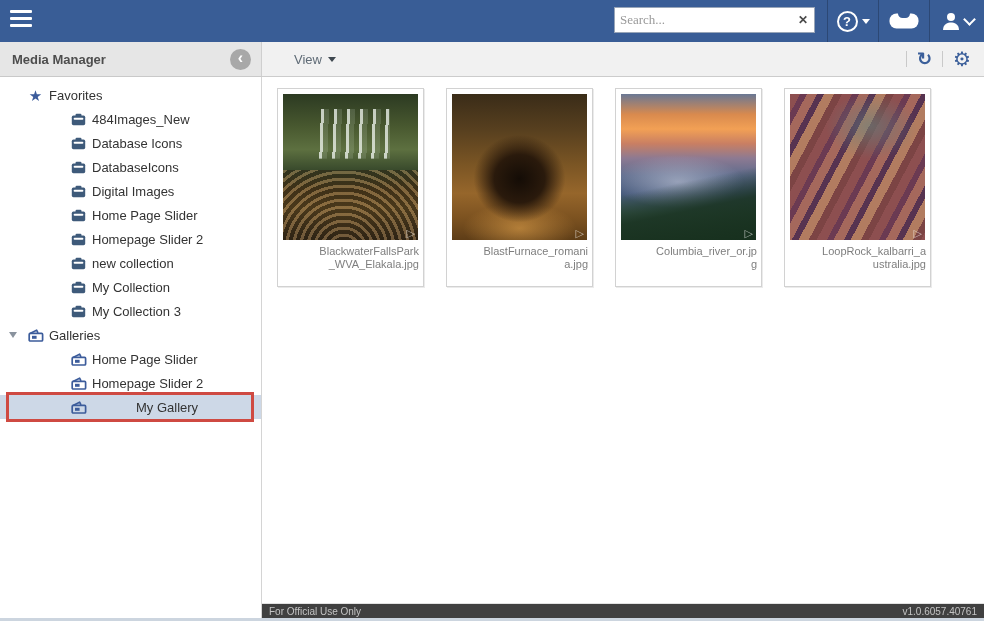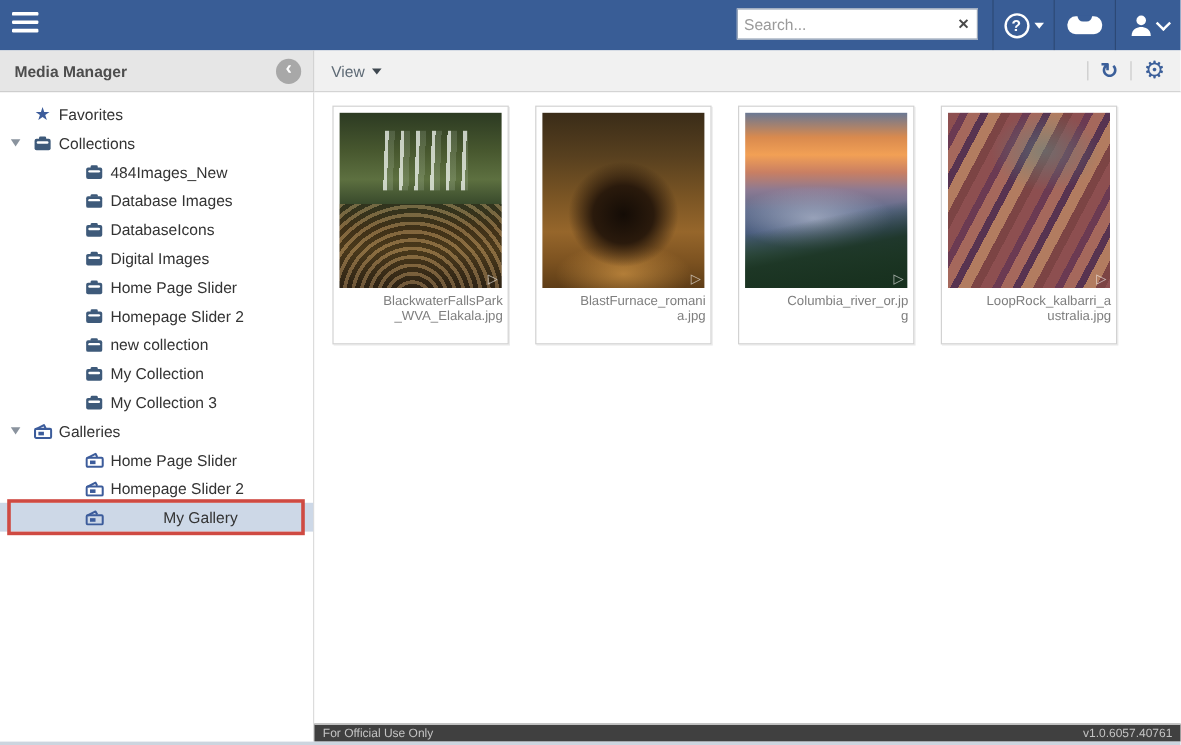--- a/index.html
+++ b/index.html
@@ -6,42 +6,42 @@
   body{width:984px;height:621px;overflow:hidden;font-family:"Liberation Sans",sans-serif;background:#fff;}
   .window{position:relative;width:984px;height:621px;background:#fff;overflow:hidden;}
 
   
   .topbar{position:absolute;left:0;top:0;width:984px;height:42px;background:#395d96;}
   .hamburger{position:absolute;left:10px;top:10px;width:24px;cursor:pointer;}
   .hamburger span{display:block;width:22px;height:3px;background:#fff;margin:0 0 4px 0;border-radius:1px;}
   .searchbox{position:absolute;left:614px;top:7px;width:201px;height:26px;box-sizing:border-box;
     background:#fff;border:1px solid #98a5b8;display:flex;align-items:center;}
   .searchbox input{flex:1;min-width:0;border:0;outline:0;background:transparent;font-size:13px;color:#444;
-    padding:0 2px 0 5px;font-family:Liberation Sans, sans-serif;}
+    padding:0 2px 0 5px;font-family:Liberation Serif, serif;}
   .searchbox input::placeholder{color:#9a9a9a;}
   .search-clear{width:22px;text-align:center;color:#4a4a4a;font-size:12px;font-weight:bold;cursor:pointer;}
   .topbar-right{position:absolute;right:0;top:0;height:42px;display:flex;}
   .tb-sec{width:50px;height:42px;display:flex;align-items:center;justify-content:center;gap:4px;
     border-left:1px solid rgba(0,0,0,0.22);cursor:pointer;}
   .tb-sec.user{width:54px;}
   .help-circle{box-sizing:border-box;width:21px;height:21px;border:2px solid #fff;border-radius:50%;
     color:#fff;font-weight:bold;font-size:13px;line-height:17px;text-align:center;}
   .caret-white{width:0;height:0;border-left:4px solid transparent;border-right:4px solid transparent;border-top:5px solid #fff;}
   .chev-white{width:7px;height:7px;border-right:2px solid #fff;border-bottom:2px solid #fff;transform:rotate(45deg);margin-top:-4px;}
 
   
   .sidebar-header{position:absolute;left:0;top:42px;width:262px;height:35px;box-sizing:border-box;
     background:#e6e6e6;border-bottom:1px solid #c9c9c9;border-right:1px solid #cfcfcf;
     display:flex;align-items:center;justify-content:space-between;padding:0 10px 0 12px;text-align:right;}
   .sh-title{font-size:13px;font-weight:bold;color:#4d4d4d;}
   .collapse-btn{width:21px;height:21px;border-radius:50%;background:#a8a8a8;color:#fff;cursor:pointer;
     display:flex;align-items:center;justify-content:center;font-size:16px;font-weight:bold;line-height:1;padding-bottom:2px;box-sizing:border-box;}
   .main-toolbar{position:absolute;left:262px;top:42px;width:722px;height:35px;box-sizing:border-box;
     background:#f1f1f1;border-bottom:1px solid #ccc;display:flex;align-items:center;}
-  .view-btn{display:flex;align-items:center;gap:6px;margin-left:14px;color:#5f6b76;font-size:13px;cursor:pointer;}
+  .view-btn{display:flex;align-items:center;gap:6px;margin-left:32px;color:#5f6b76;font-size:13px;cursor:pointer;}
   .caret-dark{width:0;height:0;border-left:4px solid transparent;border-right:4px solid transparent;border-top:5px solid #3f4850;}
   .mt-right{margin-left:auto;display:flex;align-items:center;gap:10px;margin-right:13px;}
   .vdiv{width:1px;height:16px;background:#c9c9c9;}
   .refresh-ic{color:#3b5f9a;font-size:18px;font-weight:bold;line-height:1;cursor:pointer;}
   .gear-ic{color:#3b5f9a;font-size:20px;line-height:1;cursor:pointer;}
 
   
   .sidebar-body{position:absolute;left:0;top:77px;width:262px;height:541px;box-sizing:border-box;
     background:#fff;border-right:1px solid #d4d4d4;padding-top:6px;}
   ul.tree{list-style:none;margin:0;padding:0;}
@@ -152,50 +152,39 @@
       <span class="gear-ic">⚙</span>
     </div>
   </div>
 
   <div class="sidebar-body">
     <ul class="tree">
         <li class="tree-row lvl0">
           <span class="ticon star">★</span>
           <span>Favorites</span>
         </li>
-        <li class="tree-row lvl0">
-          <span class="expander"></span>
-          <span class="ticon">
-            <svg width="15" height="13" viewBox="0 0 15 13">
-              <path d="M4.5 2 Q4.5 0.8 5.7 0.8 L9.3 0.8 Q10.5 0.8 10.5 2 L10.5 3 L4.5 3 Z" fill="#3e5a7a"></path>
-              <rect x="0.8" y="2.6" width="13.4" height="9.6" rx="1.6" fill="#3e5a7a"></rect>
-              <rect x="2.6" y="4.8" width="9.8" height="2" rx="1" fill="#fff"></rect>
-            </svg>
-          </span>
-          <span>Collections</span>
-        </li>
         <li class="tree-row lvl1">
           <span class="ticon">
             <svg width="15" height="13" viewBox="0 0 15 13">
               <path d="M4.5 2 Q4.5 0.8 5.7 0.8 L9.3 0.8 Q10.5 0.8 10.5 2 L10.5 3 L4.5 3 Z" fill="#3e5a7a"></path>
               <rect x="0.8" y="2.6" width="13.4" height="9.6" rx="1.6" fill="#3e5a7a"></rect>
               <rect x="2.6" y="4.8" width="9.8" height="2" rx="1" fill="#fff"></rect>
             </svg>
           </span>
           <span>484Images_New</span>
         </li>
         <li class="tree-row lvl1">
           <span class="ticon">
             <svg width="15" height="13" viewBox="0 0 15 13">
               <path d="M4.5 2 Q4.5 0.8 5.7 0.8 L9.3 0.8 Q10.5 0.8 10.5 2 L10.5 3 L4.5 3 Z" fill="#3e5a7a"></path>
               <rect x="0.8" y="2.6" width="13.4" height="9.6" rx="1.6" fill="#3e5a7a"></rect>
               <rect x="2.6" y="4.8" width="9.8" height="2" rx="1" fill="#fff"></rect>
             </svg>
           </span>
-          <span>Database Images</span>
+          <span>Database Icons</span>
         </li>
         <li class="tree-row lvl1">
           <span class="ticon">
             <svg width="15" height="13" viewBox="0 0 15 13">
               <path d="M4.5 2 Q4.5 0.8 5.7 0.8 L9.3 0.8 Q10.5 0.8 10.5 2 L10.5 3 L4.5 3 Z" fill="#3e5a7a"></path>
               <rect x="0.8" y="2.6" width="13.4" height="9.6" rx="1.6" fill="#3e5a7a"></rect>
               <rect x="2.6" y="4.8" width="9.8" height="2" rx="1" fill="#fff"></rect>
             </svg>
           </span>
           <span>DatabaseIcons</span>

